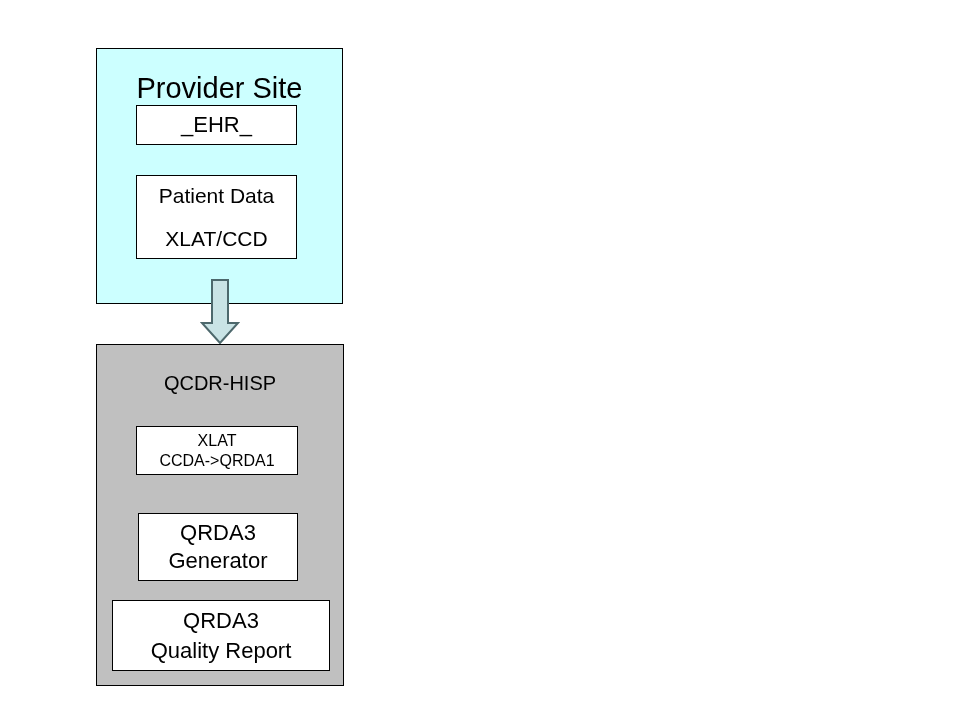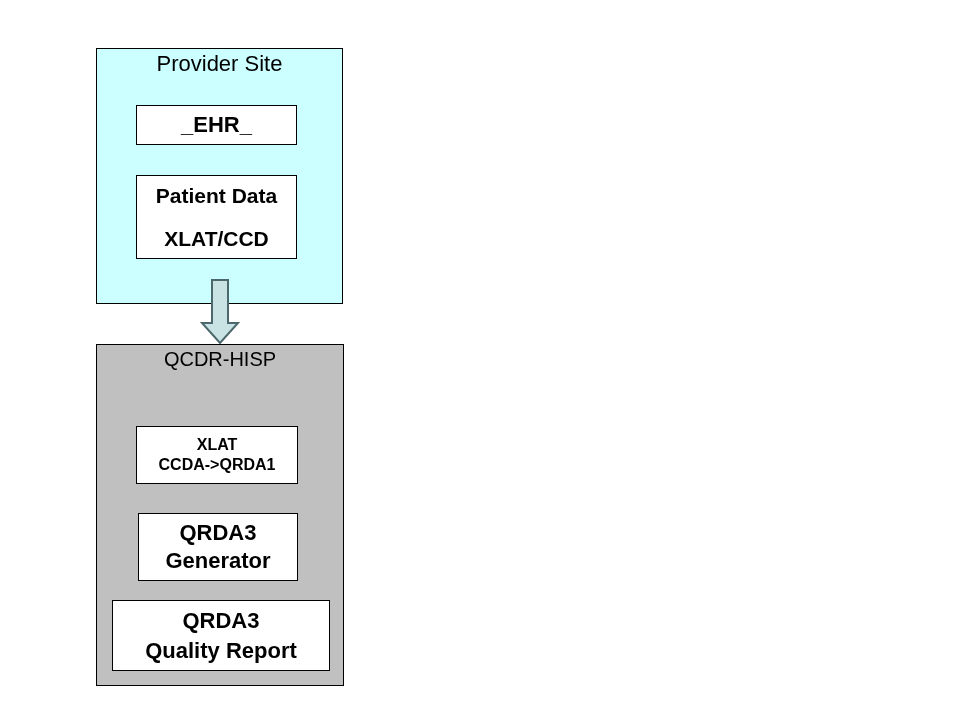--- a/index.html
+++ b/index.html
@@ -31,39 +31,38 @@
   .group-hisp {
     left: 96px;
     top: 344px;
     width: 248px;
     height: 342px;
     background: var(--hisp-fill, #c0c0c0);
   }
   .group-title {
     width: 100%;
     text-align: center;
-    font-size: 22px;
+    font-size: 29px;
     line-height: 26px;
-    padding-top: 2px;
+    padding-top: 26px;
   }
   .group-hisp .group-title {
     font-size: 20px;
     line-height: 24px;
   }
   .node {
     position: absolute;
     box-sizing: border-box;
     background: var(--node-fill, #ffffff);
     border: 1px solid var(--line, #000000);
     display: flex;
     flex-direction: column;
     align-items: center;
     justify-content: center;
     text-align: center;
-    font-weight: bold;
   }
   .node-ehr {
     left: 39px;
     top: 56px;
     width: 161px;
     height: 40px;
     font-size: 22px;
   }
   .node-patient {
     left: 39px;
@@ -71,21 +70,21 @@
     width: 161px;
     height: 84px;
     font-size: 21px;
     line-height: 24px;
     gap: 19px;
   }
   .node-xlat {
     left: 39px;
     top: 81px;
     width: 162px;
-    height: 58px;
+    height: 49px;
     font-size: 16px;
     line-height: 20px;
   }
   .node-generator {
     left: 41px;
     top: 168px;
     width: 160px;
     height: 68px;
     font-size: 22px;
     line-height: 28px;

